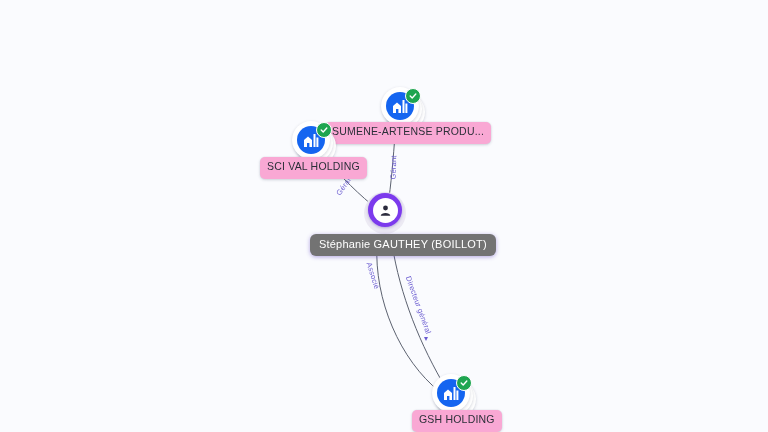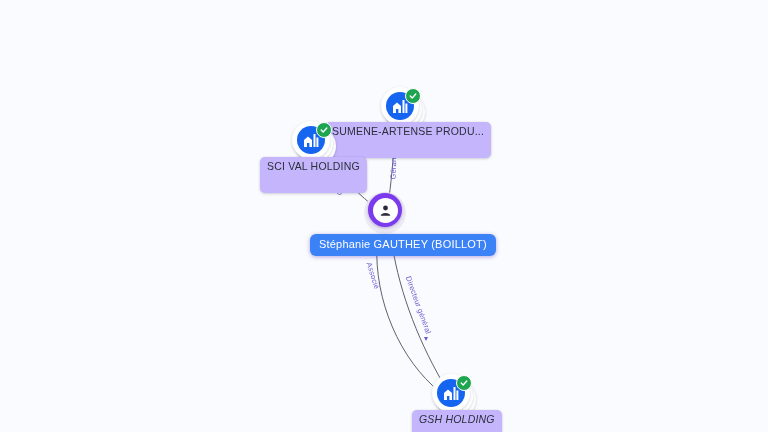--- a/index.html
+++ b/index.html
@@ -18,32 +18,32 @@
   #edge-layer {
     position: absolute;
     left: 0; top: 0;
     width: 768px;
     height: 432px;
   }
 
   
   .chip {
     position: absolute;
-    background: #c4b5fd;
+    background: #f9a8d4;
     border-radius: 5px;
-    padding: 3px 7px 20px 7px;
+    padding: 3px 7px 6px 7px;
     font-size: 10.5px;
     letter-spacing: .2px;
     color: #2b2f38;
     white-space: nowrap;
     box-shadow: 0 1px 3px rgba(40,50,80,.20), 0 0 0 .5px rgba(40,50,80,.05);
     line-height: 13px;
   }
   .chip.person {
-    background: #3b82f6;
+    background: #737373;
     color: #ffffff;
     border-radius: 6px;
     box-shadow: 0 1px 4px rgba(90,60,190,.45);
     padding: 4px 9px 5px 9px;
     font-size: 11px;
   }
 
   
   .company {
     position: absolute;
@@ -236,15 +236,15 @@
           <rect x="13.4" y="4.5" width="2" height="9.5" fill="#ffffff"></rect>
         </svg>
       </div>
     </div>
     <div class="check">
       <svg width="8" height="8" viewBox="0 0 10 10" xmlns="http://www.w3.org/2000/svg">
         <path d="M1.5 5 L4 7.4 L8.5 2.6" stroke="#ffffff" stroke-width="1.7" fill="none" stroke-linecap="round" stroke-linejoin="round"></path>
       </svg>
     </div>
   </div>
-  <div class="chip" style="left:412px; top:410px;font-style:italic;">GSH HOLDING</div>
+  <div class="chip" style="left:412px; top:410px;">GSH HOLDING</div>
 
 </div>
 
 </body></html>

